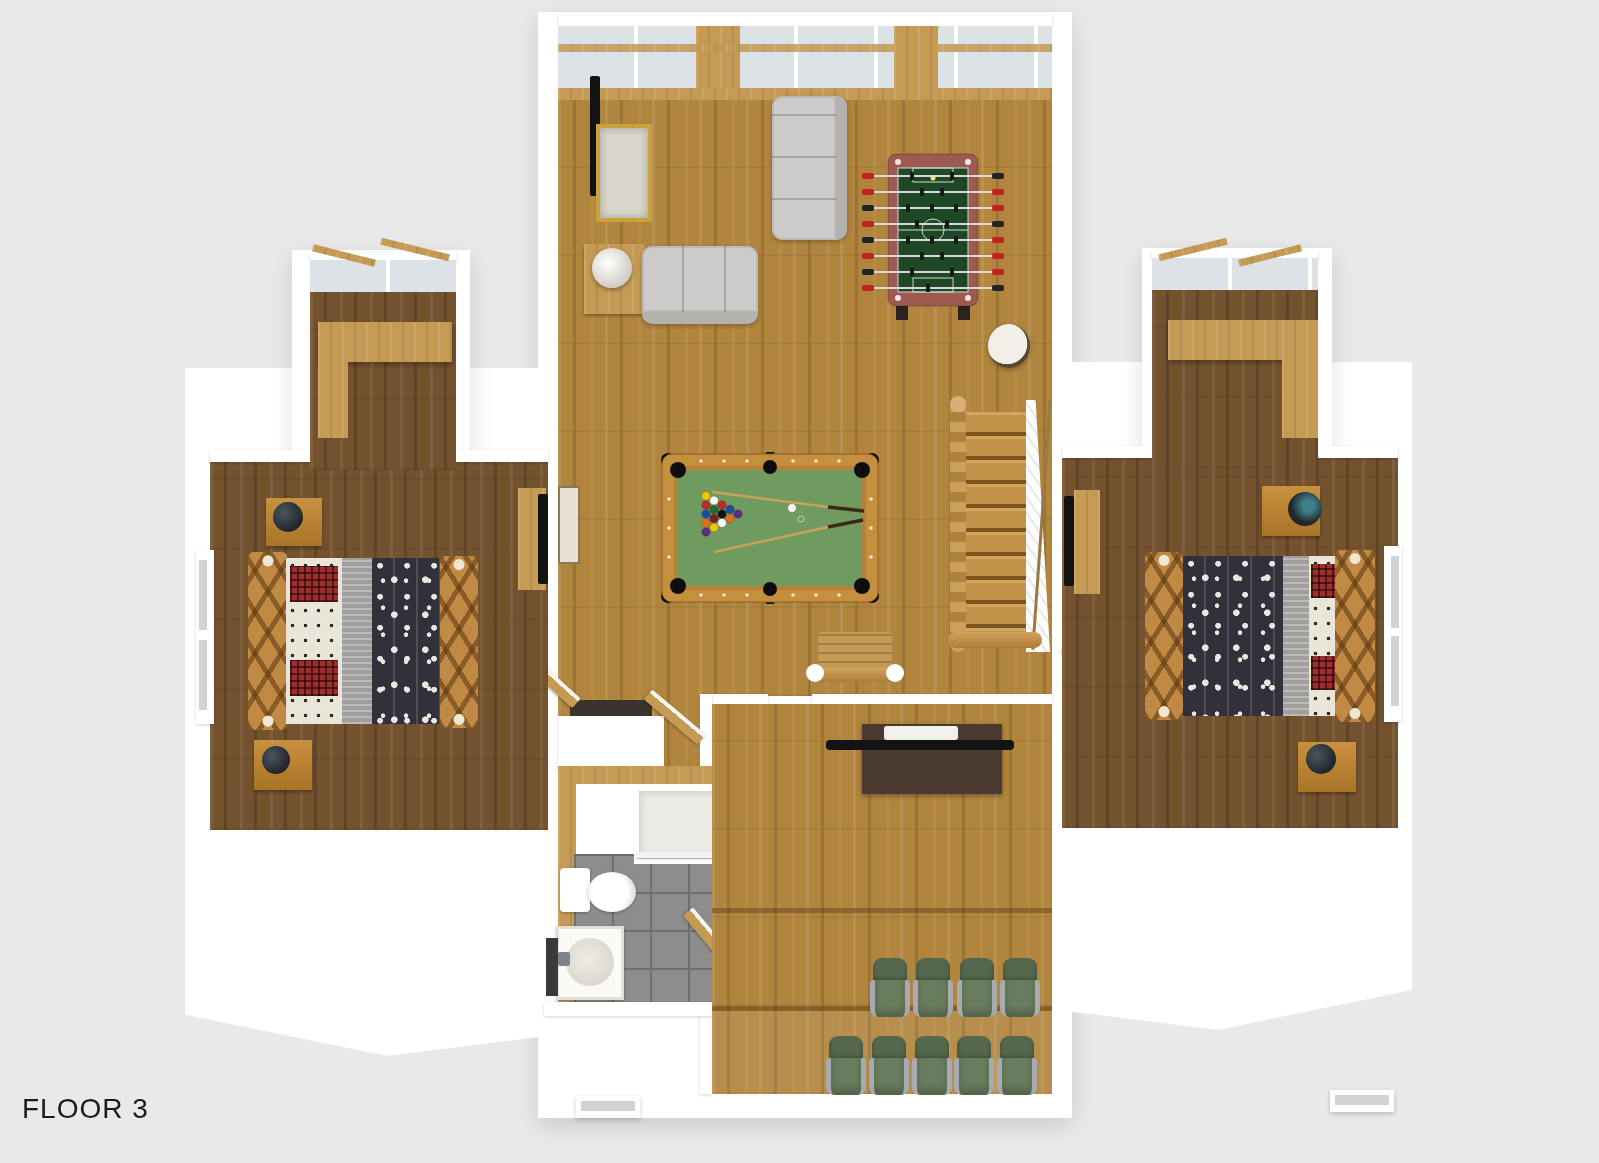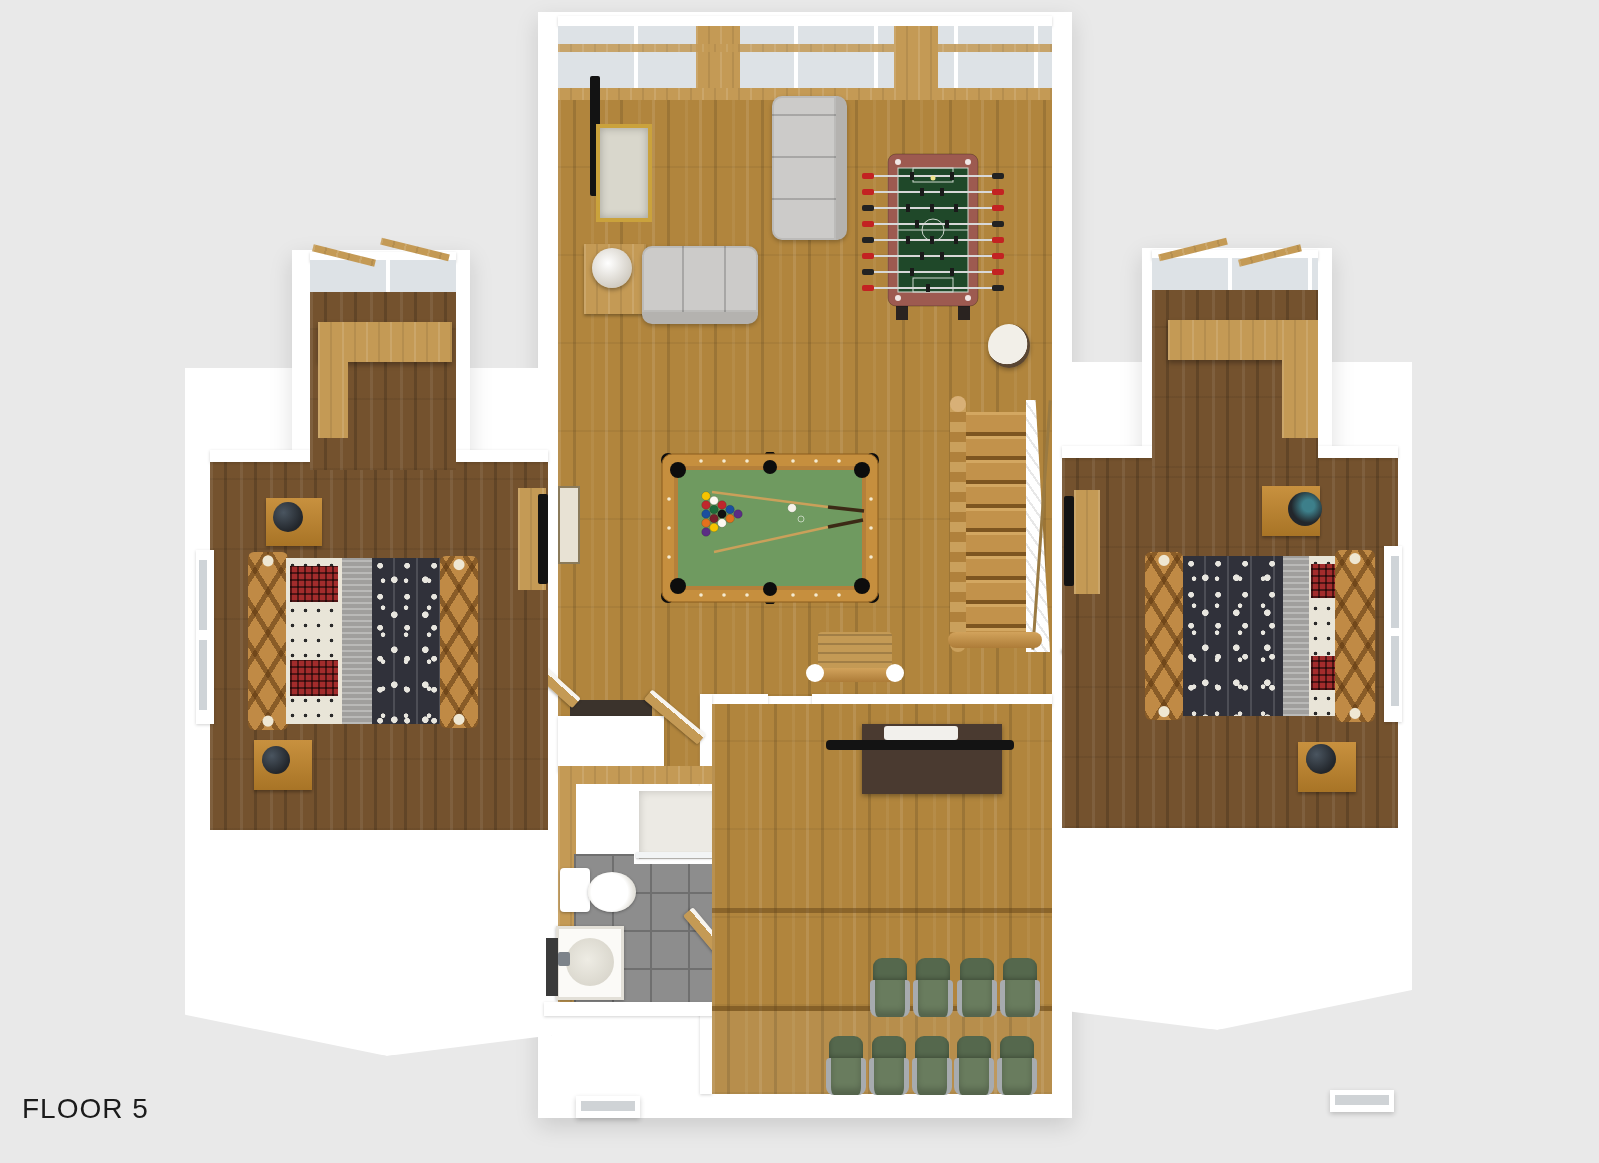--- a/index.html
+++ b/index.html
@@ -352,14 +352,14 @@
   <div class="a plaid" style="left:1311px;top:656px;width:38px;height:34px;"></div>
   <div class="a lattice" style="left:1335px;top:550px;width:40px;height:172px;"></div>
 
   <div class="a nstand" style="left:1262px;top:486px;width:58px;height:50px;"></div>
   <div class="a" style="left:1288px;top:492px;width:34px;height:34px;border-radius:50%;background:radial-gradient(circle at 60% 40%,#3d7f8a 0 6px,#22262b 60%);"></div>
   <div class="a nstand" style="left:1298px;top:742px;width:58px;height:50px;"></div>
   <div class="a lampdark" style="left:1306px;top:744px;width:30px;height:30px;"></div>
   <div class="a tanwood" style="left:1074px;top:490px;width:26px;height:104px;"></div>
   <div class="a black" style="left:1064px;top:496px;width:10px;height:90px;"></div>
 
-  <div class="a" id="floor-label" style="left:22px;top:1093px;">FLOOR 5</div>
+  <div class="a" id="floor-label" style="left:22px;top:1093px;">FLOOR 3</div>
 </div>
 
 </body></html>

